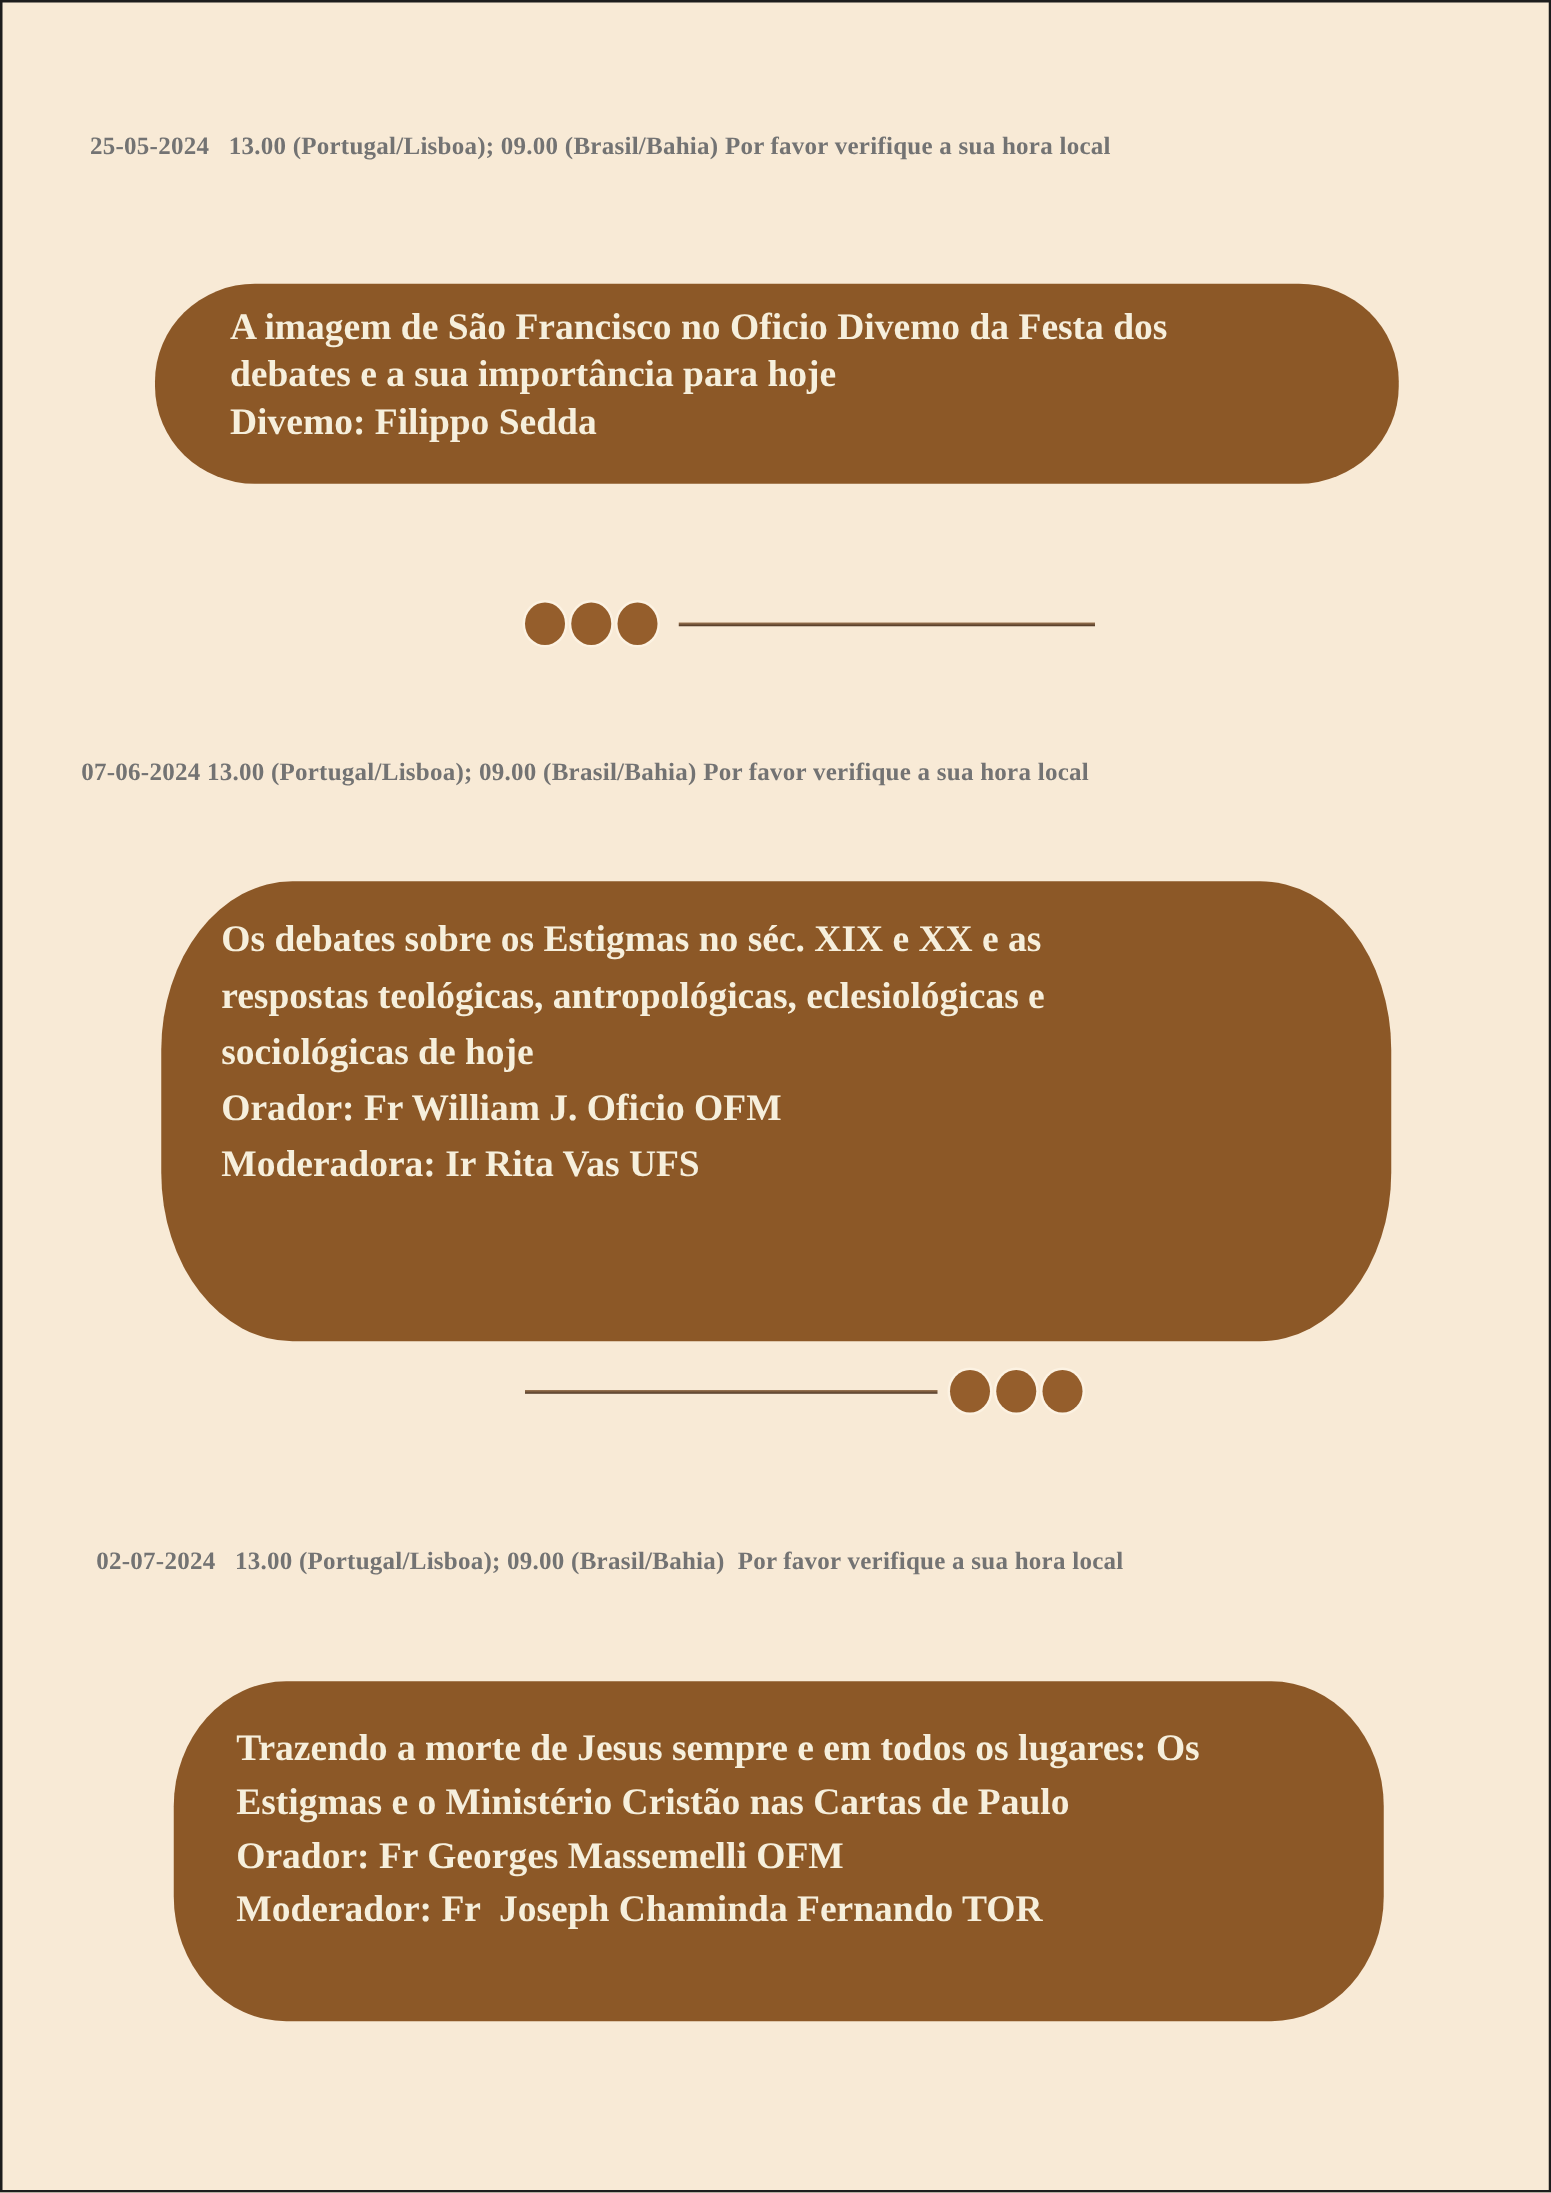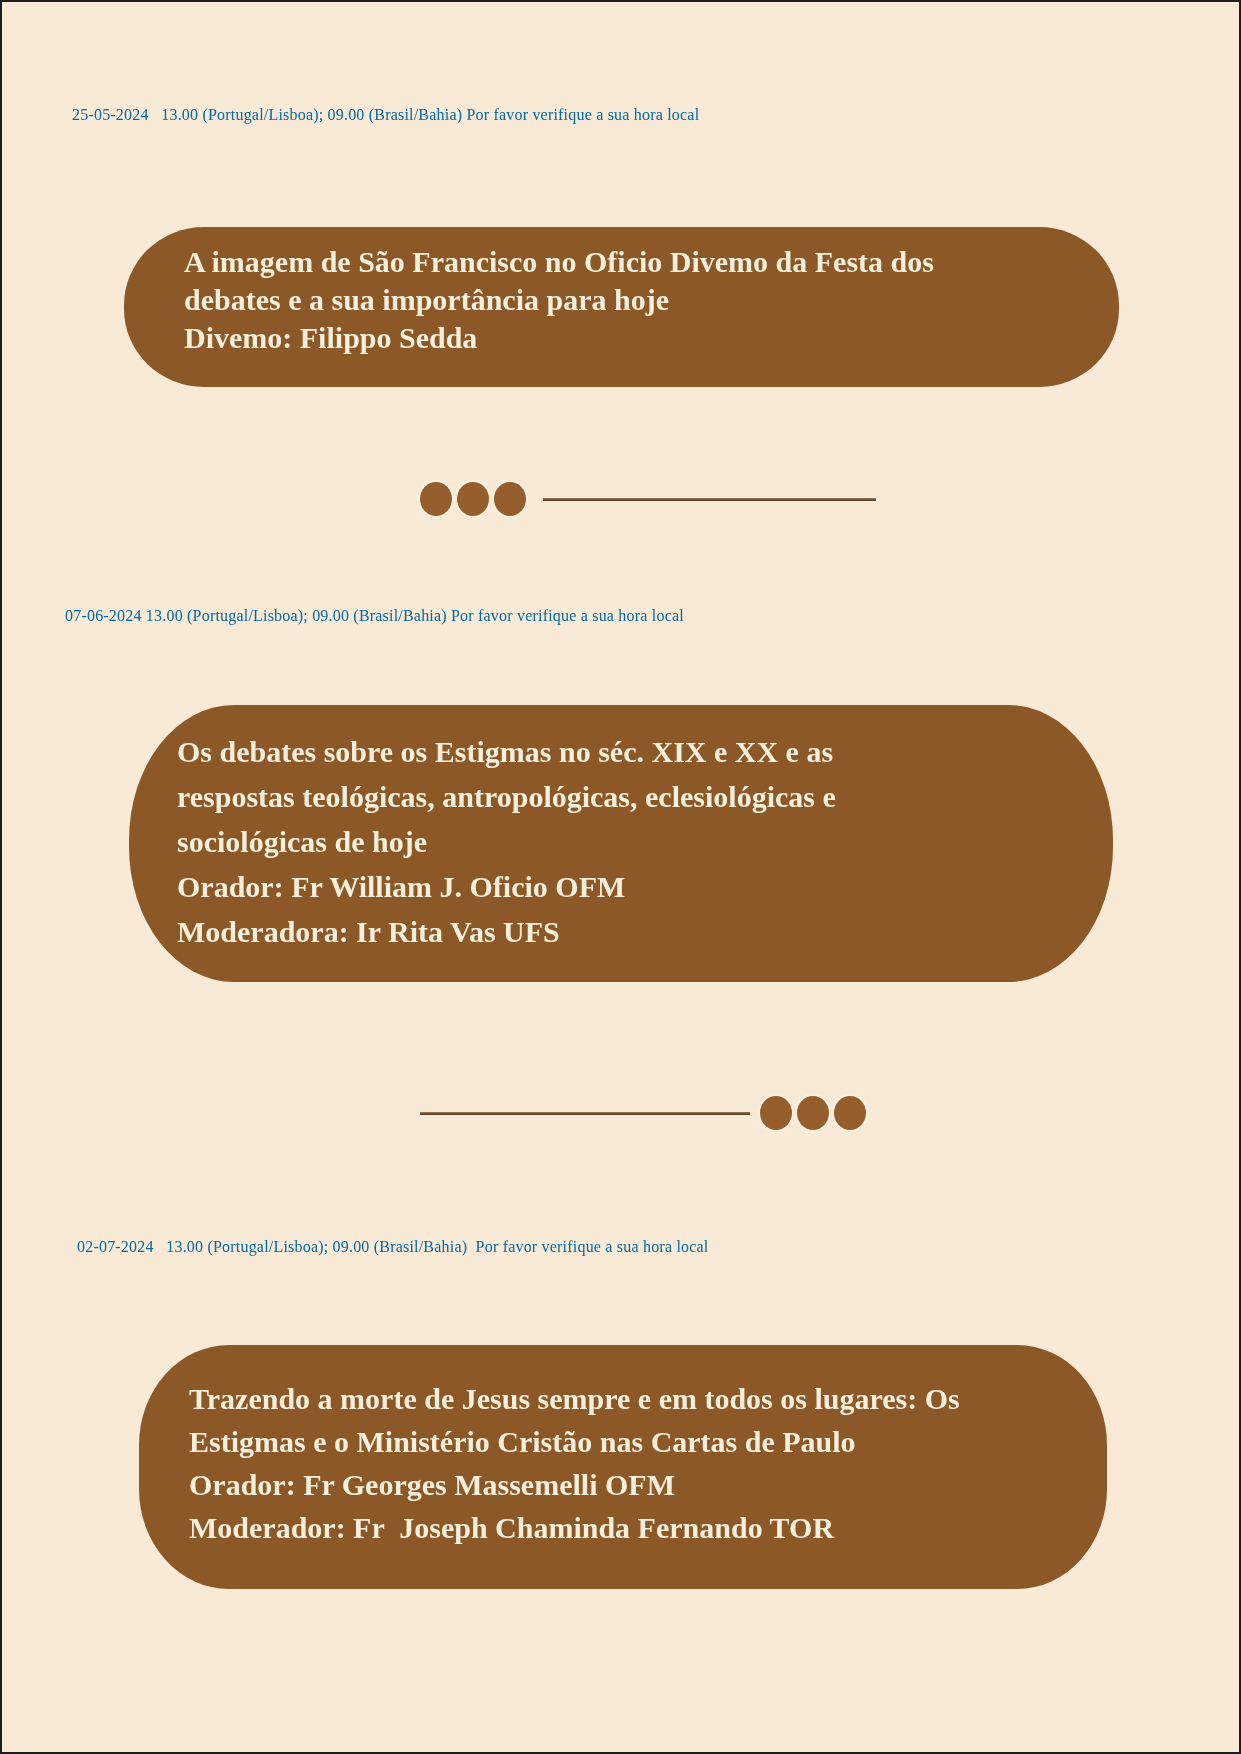--- a/index.html
+++ b/index.html
@@ -9,23 +9,23 @@
     height: 1754px;
     margin: 0 auto;
     background: #f8ead6;
     border: 2px solid #1d1d1d;
     box-sizing: border-box;
     overflow: hidden;
     font-family: "Liberation Serif", "DejaVu Serif", serif;
   }
   .date-line {
     position: absolute;
-    font-weight: normal;
-    font-size: 16px;
-    color: #0369a1;
+    font-weight: bold;
+    font-size: 20px;
+    color: #737373;
     white-space: pre;
     letter-spacing: 0.2px;
   }
   .date1 { left: 70px;  top: 104px; }
   .date2 { left: 63px;  top: 605px; }
   .date3 { left: 75px;  top: 1236px; }
 
   .card {
     position: absolute;
     background: #8c5827;
@@ -39,28 +39,28 @@
   }
   .card1 {
     left: 122px; top: 225px;
     width: 995px; height: 160px;
     border-radius: 80px / 78px;
     padding: 16px 30px 0 60px;
   }
   .card1 .card-line { line-height: 38px; }
   .card2 {
     left: 127px; top: 703px;
-    width: 984px; height: 277px;
+    width: 984px; height: 368px;
     border-radius: 105px / 135px;
     padding: 24px 30px 0 48px;
   }
   .card2 .card-line { line-height: 45px; }
   .card3 {
     left: 137px; top: 1343px;
-    width: 968px; height: 244px;
+    width: 968px; height: 272px;
     border-radius: 90px / 100px;
     padding: 32px 30px 0 50px;
   }
   .card3 .card-line { line-height: 43px; }
 
   .divider {
     position: absolute;
     display: flex;
     align-items: center;
   }

